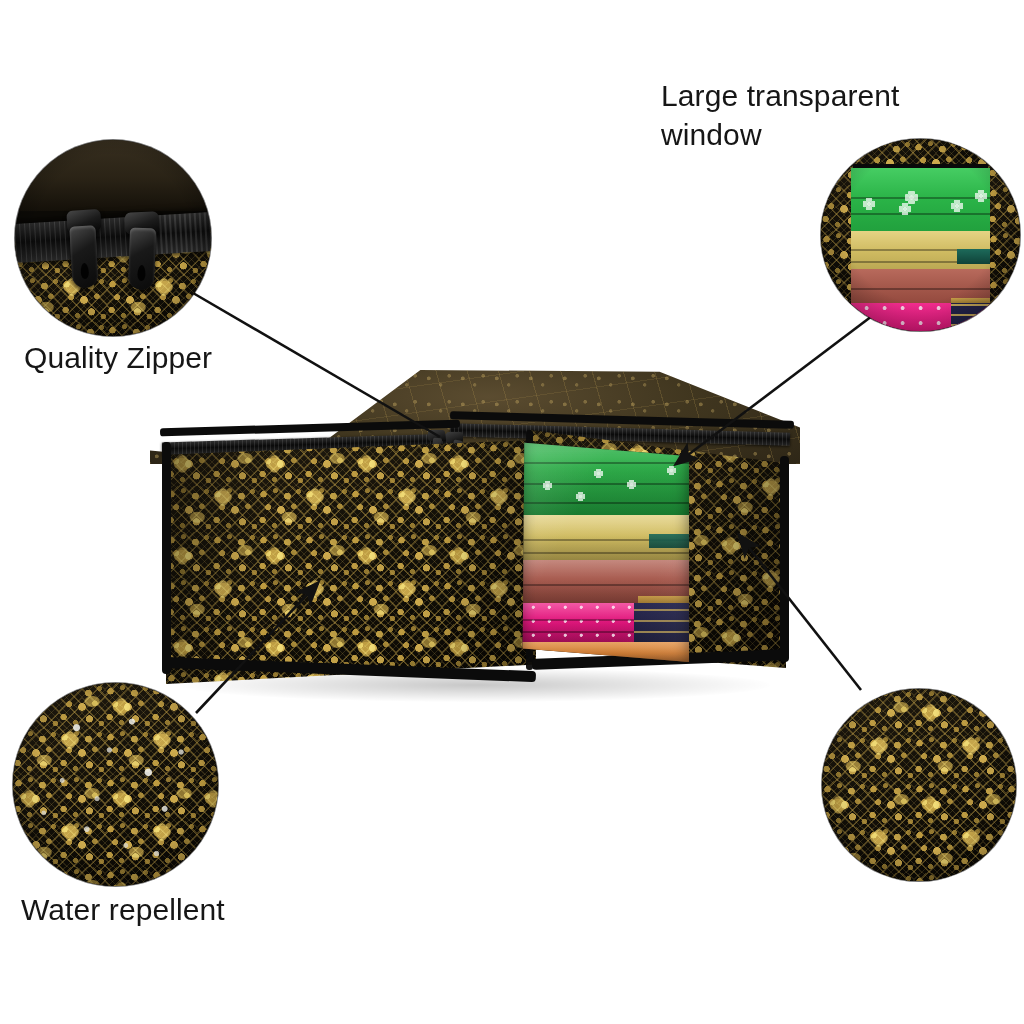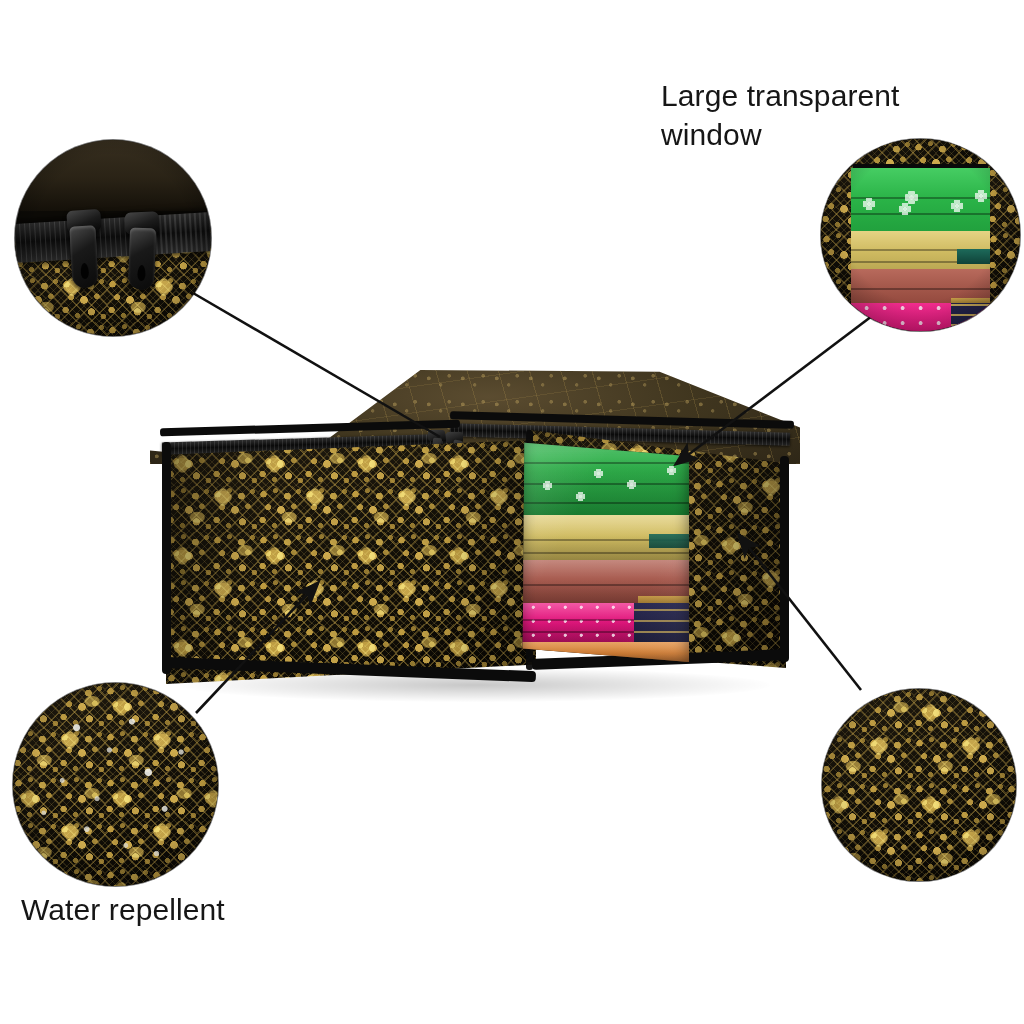--- a/index.html
+++ b/index.html
@@ -351,20 +351,21 @@
     <div class="droplets"></div>
     <div class="vignette"></div>
   </div>
 
   <div class="callout" id="callout-gsm">
     <div class="damask"></div>
     <div class="florals"></div>
     <div class="vignette"></div>
   </div>
 
+  <div class="label" id="label-zipper">Quality Zipper</div>
 
   <div class="label" id="label-water">Water repellent</div>
 
   <div class="label" id="label-window">Large transparent
 window</div>
 
 
 </div>
 
 </body></html>

